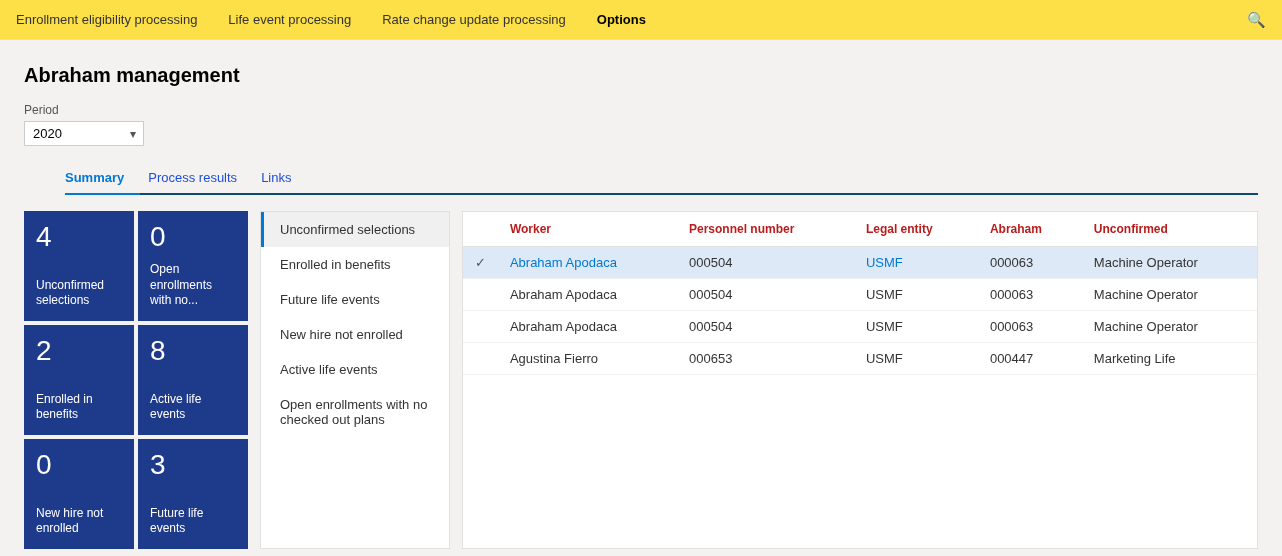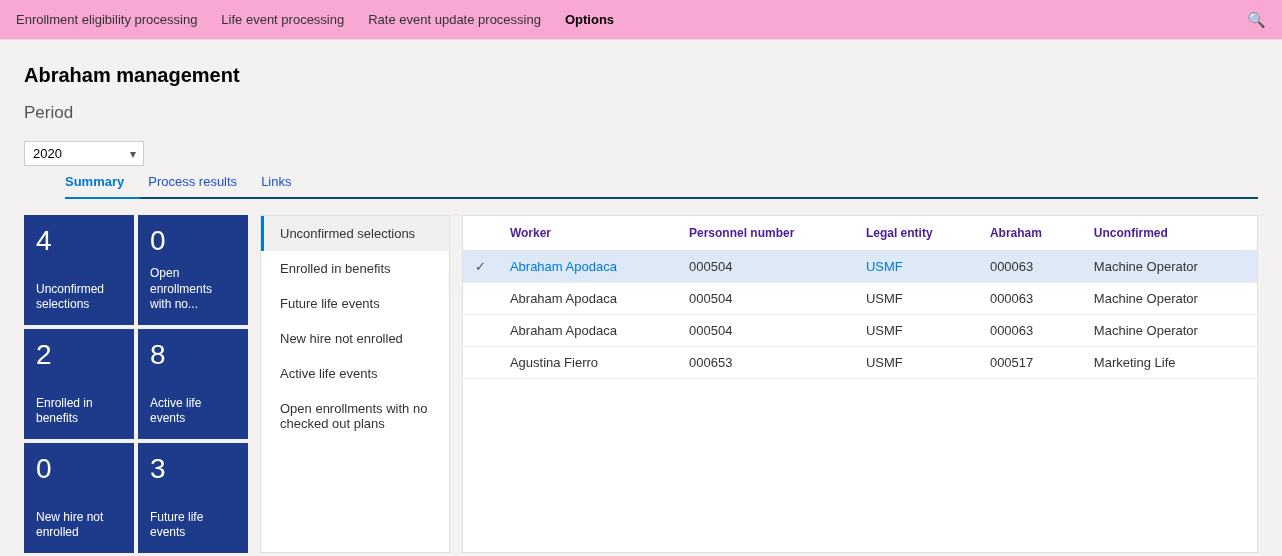--- a/index.html
+++ b/index.html
@@ -1,25 +1,26 @@
 <!DOCTYPE html>
 <html><head>
   <meta charset="utf-8">
   <style>
     * { box-sizing: border-box; margin: 0; padding: 0; }
     body { font-family: 'Segoe UI', Arial, sans-serif; font-size: 13px; background: #f3f2f1; color: #333; }
 
     
     .top-nav {
-      background: #f9a8d4;
+      background: #fde047;
       border-bottom: 1px solid #ddd;
       display: flex;
       align-items: center;
       padding: 0 16px;
       height: 40px;
+      gap: 7px;
     }
     .top-nav a {
       text-decoration: none;
       color: #333;
       margin-right: 24px;
       font-size: 13px;
       padding: 10px 0;
       cursor: pointer;
     }
     .top-nav a.active {
@@ -42,38 +43,39 @@
 
     .page-title {
       font-size: 20px;
       font-weight: 600;
       color: #000;
       margin-bottom: 16px;
     }
 
     
     .period-label {
-      font-size: 17px;
+      font-size: 12px;
       color: #555;
-      margin-bottom: 18px;
+      margin-bottom: 4px;
     }
     .period-select {
       border: 1px solid #ccc;
       background: #fff;
       padding: 4px 28px 4px 8px;
       font-size: 13px;
       cursor: pointer;
       appearance: none;
       -webkit-appearance: none;
       width: 120px;
       position: relative;
     }
     .period-select-wrapper {
       position: relative;
       display: inline-block;
+      margin-bottom: 16px;
     }
     .period-select-wrapper::after {
       content: '▾';
       position: absolute;
       right: 8px;
       top: 50%;
       transform: translateY(-50%);
       pointer-events: none;
       color: #555;
       font-size: 12px;
@@ -170,21 +172,21 @@
       border-collapse: collapse;
     }
     .data-table thead tr {
       border-bottom: 1px solid #e0e0e0;
     }
     .data-table th {
       padding: 10px 12px;
       text-align: left;
       font-weight: 600;
       font-size: 12px;
-      color: #4c1d95;
+      color: #b91c1c;
       white-space: nowrap;
     }
     .data-table td {
       padding: 8px 12px;
       font-size: 13px;
       border-bottom: 1px solid #f0f0f0;
     }
     .data-table tbody tr.selected {
       background: #dde9f7;
     }
@@ -199,21 +201,21 @@
     .checkmark {
       font-size: 13px;
     }
   </style>
 </head>
 <body>
 
 <nav class="top-nav">
   <a>Enrollment eligibility processing</a>
   <a>Life event processing</a>
-  <a>Rate event update processing</a>
+  <a>Rate change update processing</a>
   <a class="active">Options</a>
   <span class="search-icon">🔍</span>
 </nav>
 
 <div class="main-content">
   <h1 class="page-title">Abraham management</h1>
 
   <div>
     <div class="period-label">Period</div>
     <div class="period-select-wrapper">
@@ -302,21 +304,21 @@
               <td>000504</td>
               <td>USMF</td>
               <td>000063</td>
               <td>Machine Operator</td>
             </tr>
             <tr>
               <td class="check-col"></td>
               <td>Agustina Fierro</td>
               <td>000653</td>
               <td>USMF</td>
-              <td>000517</td>
+              <td>000447</td>
               <td>Marketing Life</td>
             </tr>
           </tbody>
       </table>
     </div>
 
   </div>
 </div>
 
 </body></html>

